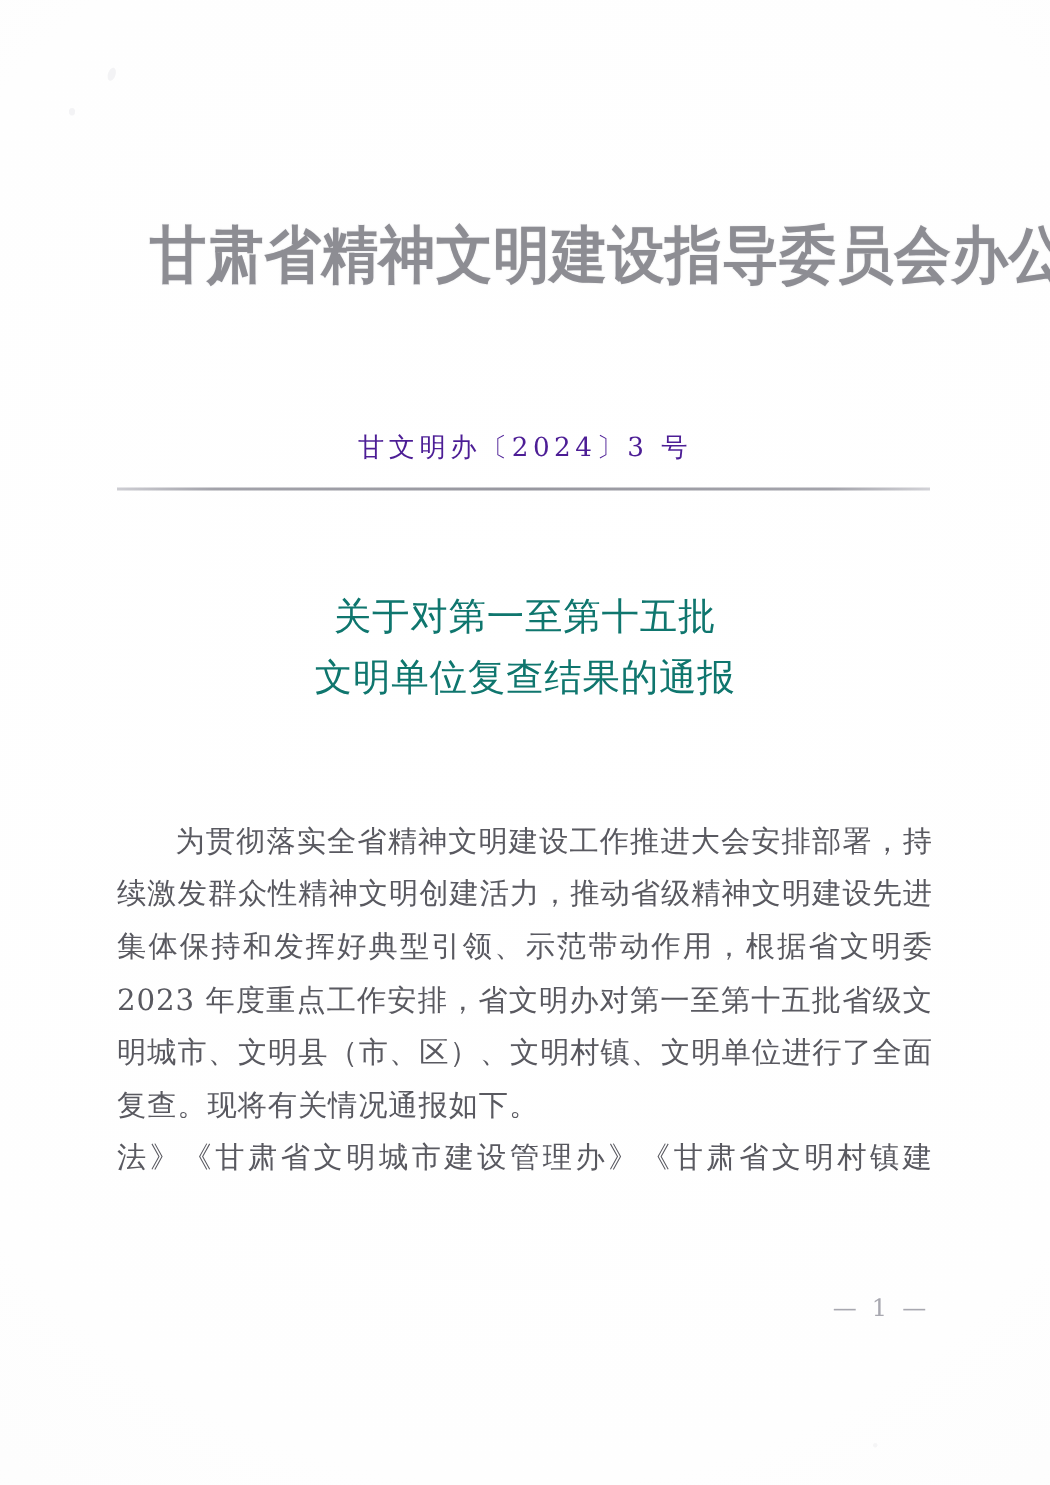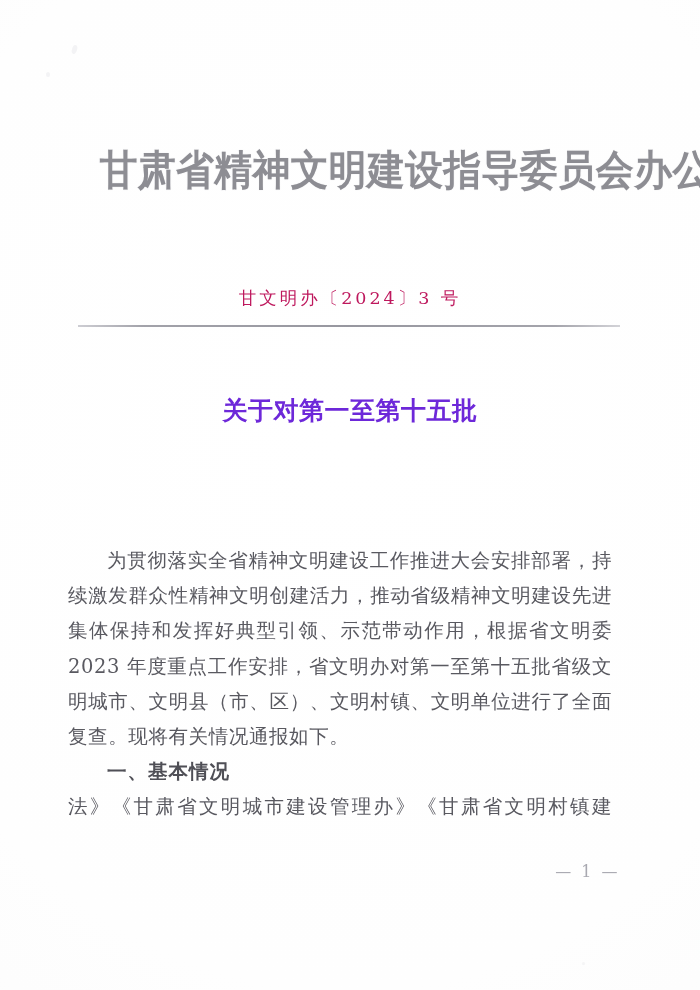--- a/index.html
+++ b/index.html
@@ -62,21 +62,21 @@
     text-shadow: 0 0 1px rgba(140,140,148,.35);
   }
 
   
   .doc-number {
     position: absolute;
     left: 78px;
     top: 286px;
     width: 544px;
     text-align: center;
-    color: #be185d;
+    color: #4c1d95;
     font-size: 17.5px;
     letter-spacing: 3px;
     white-space: nowrap;
   }
 
   .rule {
     position: absolute;
     left: 78px;
     top: 325px;
     width: 542px;
@@ -86,32 +86,32 @@
     opacity: .92;
   }
 
   
   .title-block {
     position: absolute;
     left: 78px;
     top: 390px;
     width: 544px;
     text-align: center;
-    color: #6d28d9;
-    font-weight: 700;
+    color: #0f766e;
+    font-weight: 400;
     font-size: 25px;
     line-height: 41px;
     letter-spacing: 0.5px;
   }
   .title-line { display: block; white-space: nowrap; }
 
   
   .body-area {
     position: absolute;
-    left: 68px;
+    left: 78px;
     top: 543px;
     width: 544px;
     color: #595960;
     font-size: 19.5px;
     line-height: 35.2px;
     letter-spacing: 0.6px;
   }
   .para {
     margin: 0;
     text-align: justify;
@@ -163,27 +163,27 @@
 <div class="content">
 
   <div class="letterhead">甘肃省精神文明建设指导委员会办公室文件</div>
 
   <div class="doc-number">甘文明办〔2024〕3 号</div>
 
   <div class="rule"></div>
 
   <div class="title-block">
     <span class="title-line">关于对第一至第十五批</span>
+    <span class="title-line">文明单位复查结果的通报</span>
   </div>
 
   <div class="body-area">
 
     <p class="para indent">为贯彻落实全省精神文明建设工作推进大会安排部署，持续激发群众性精神文明创建活力，推动省级精神文明建设先进集体保持和发挥好典型引领、示范带动作用，根据省文明委 2023 年度重点工作安排，省文明办对第一至第十五批省级文明城市、文明县（市、区）、文明村镇、文明单位进行了全面复查。现将有关情况通报如下。</p>
 
-    <p class="section-head">一、基本情况</p>
 
 
     <p class="clip-line">法》《甘肃省文明城市建设管理办》《甘肃省文明村镇建</p>
 
   </div>
 
   <div class="page-number">— 1 —</div>
 
 </div>
 

